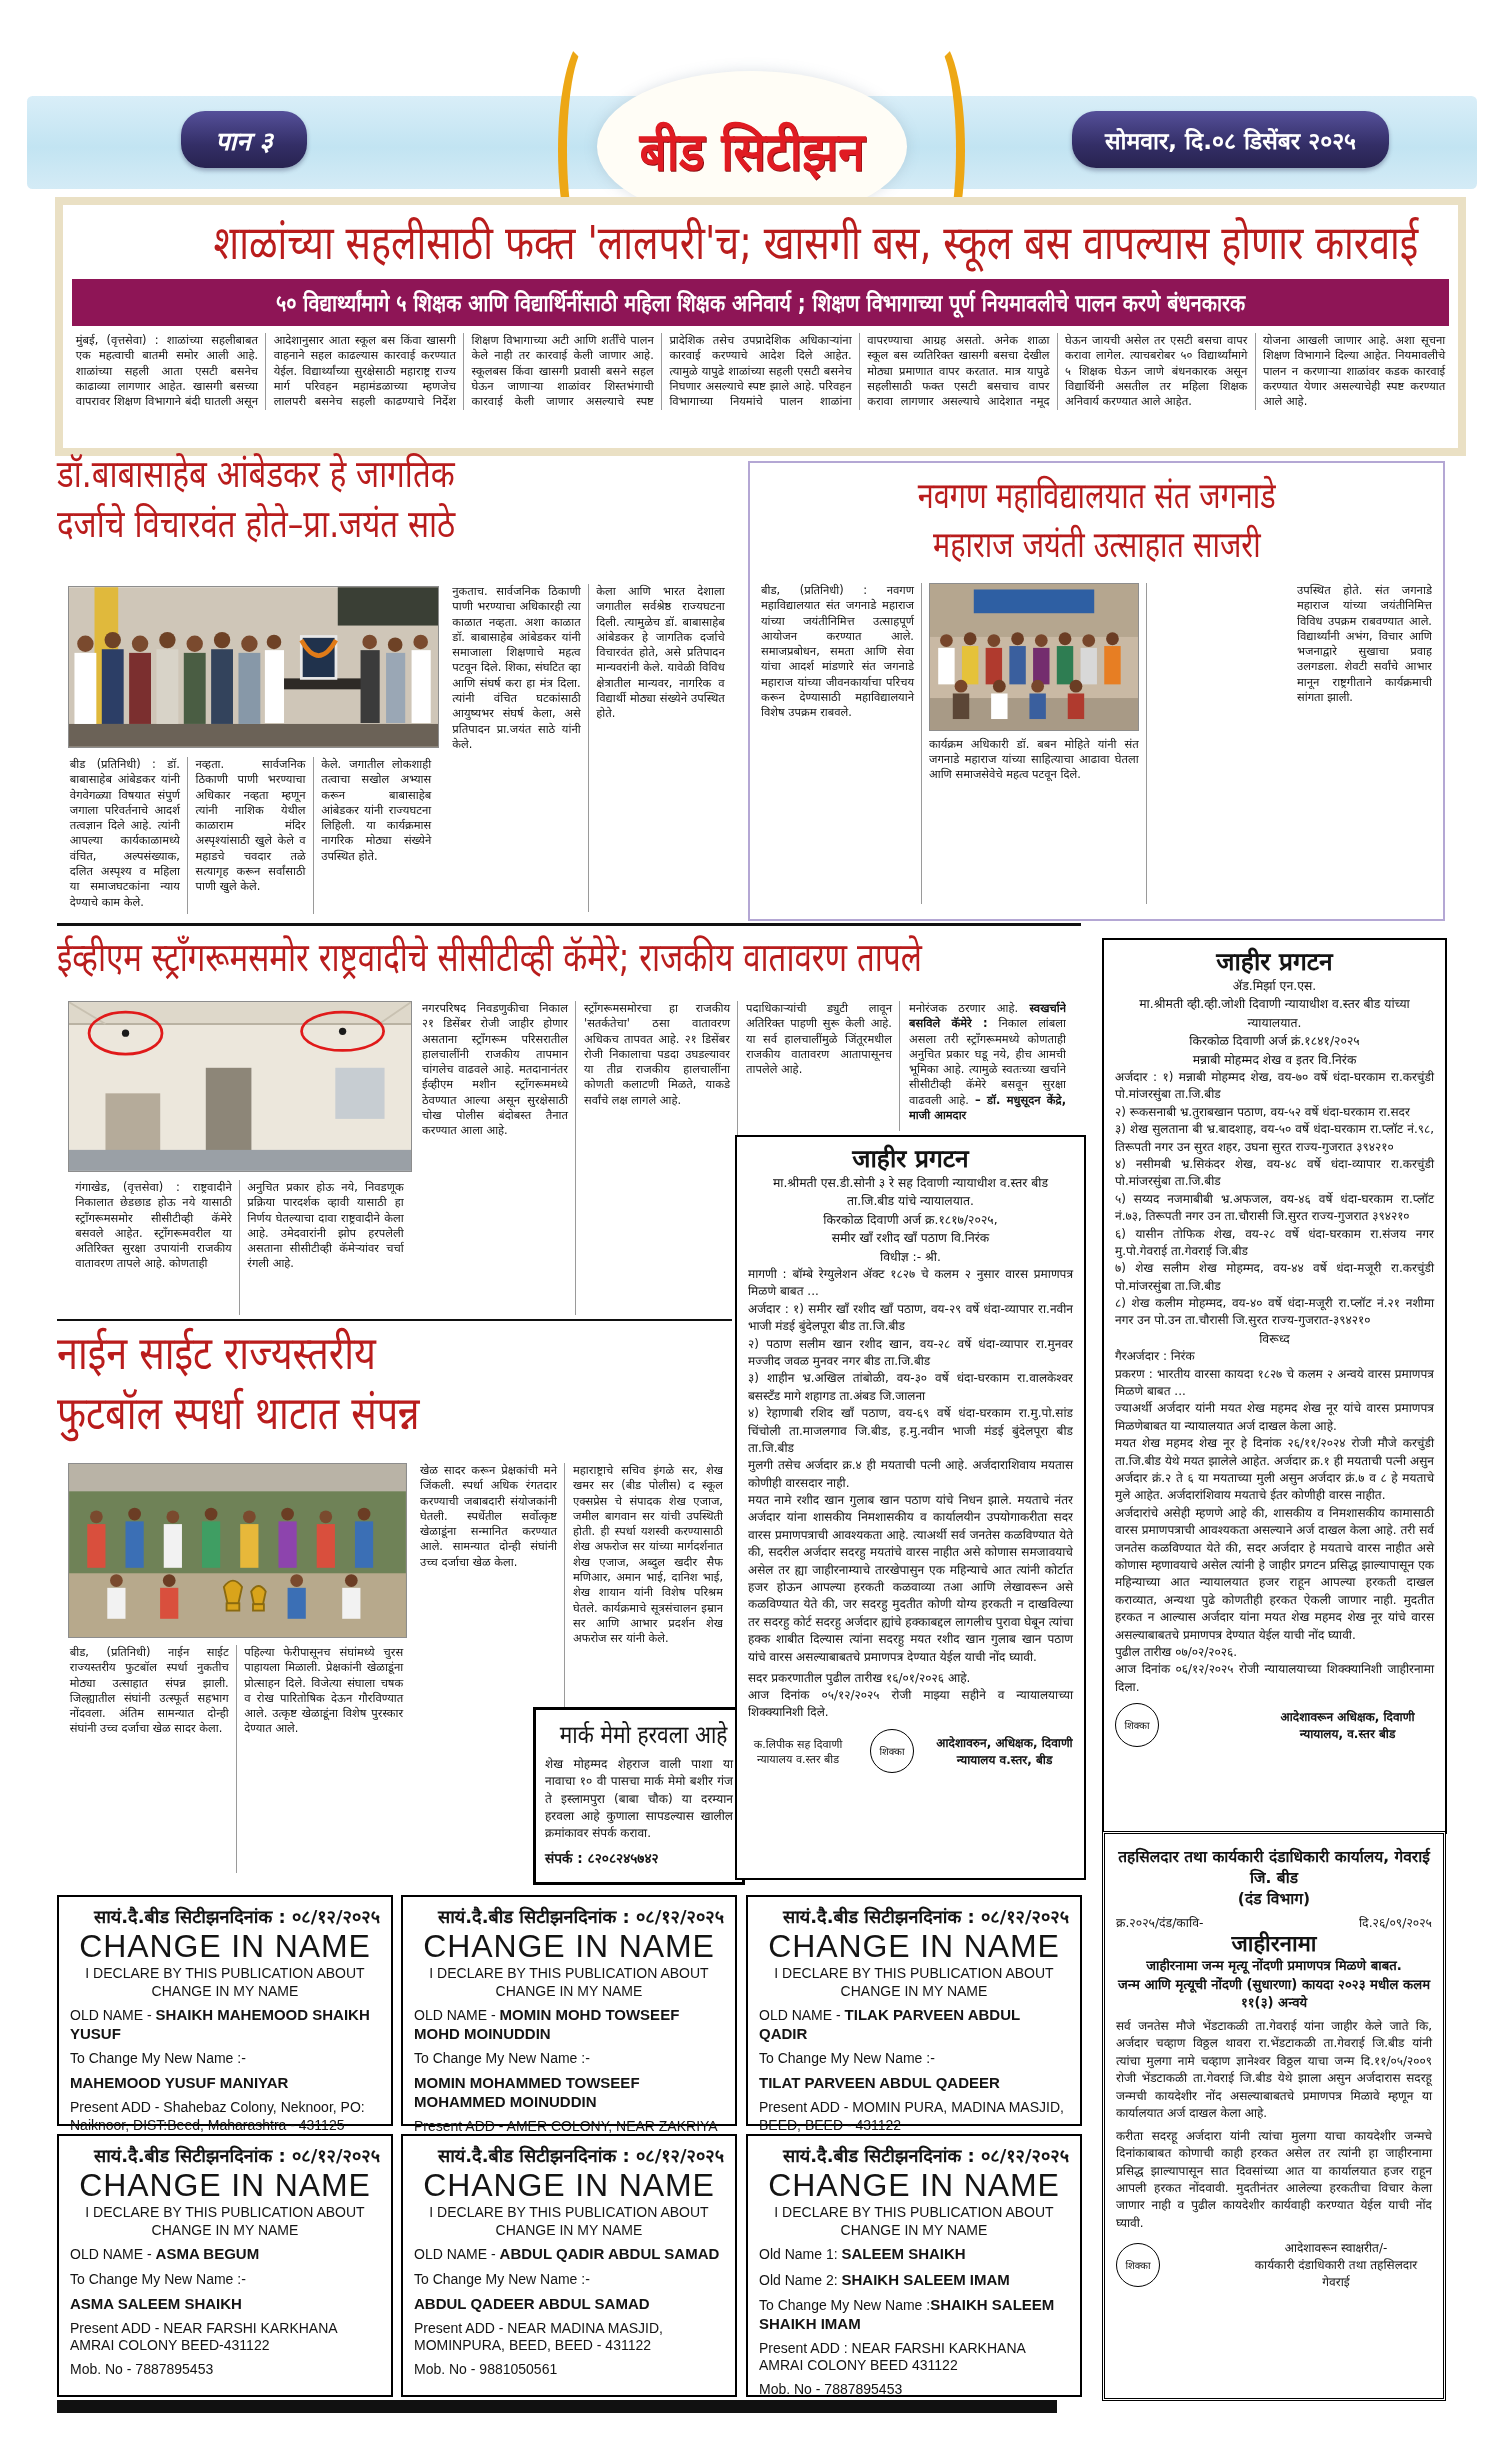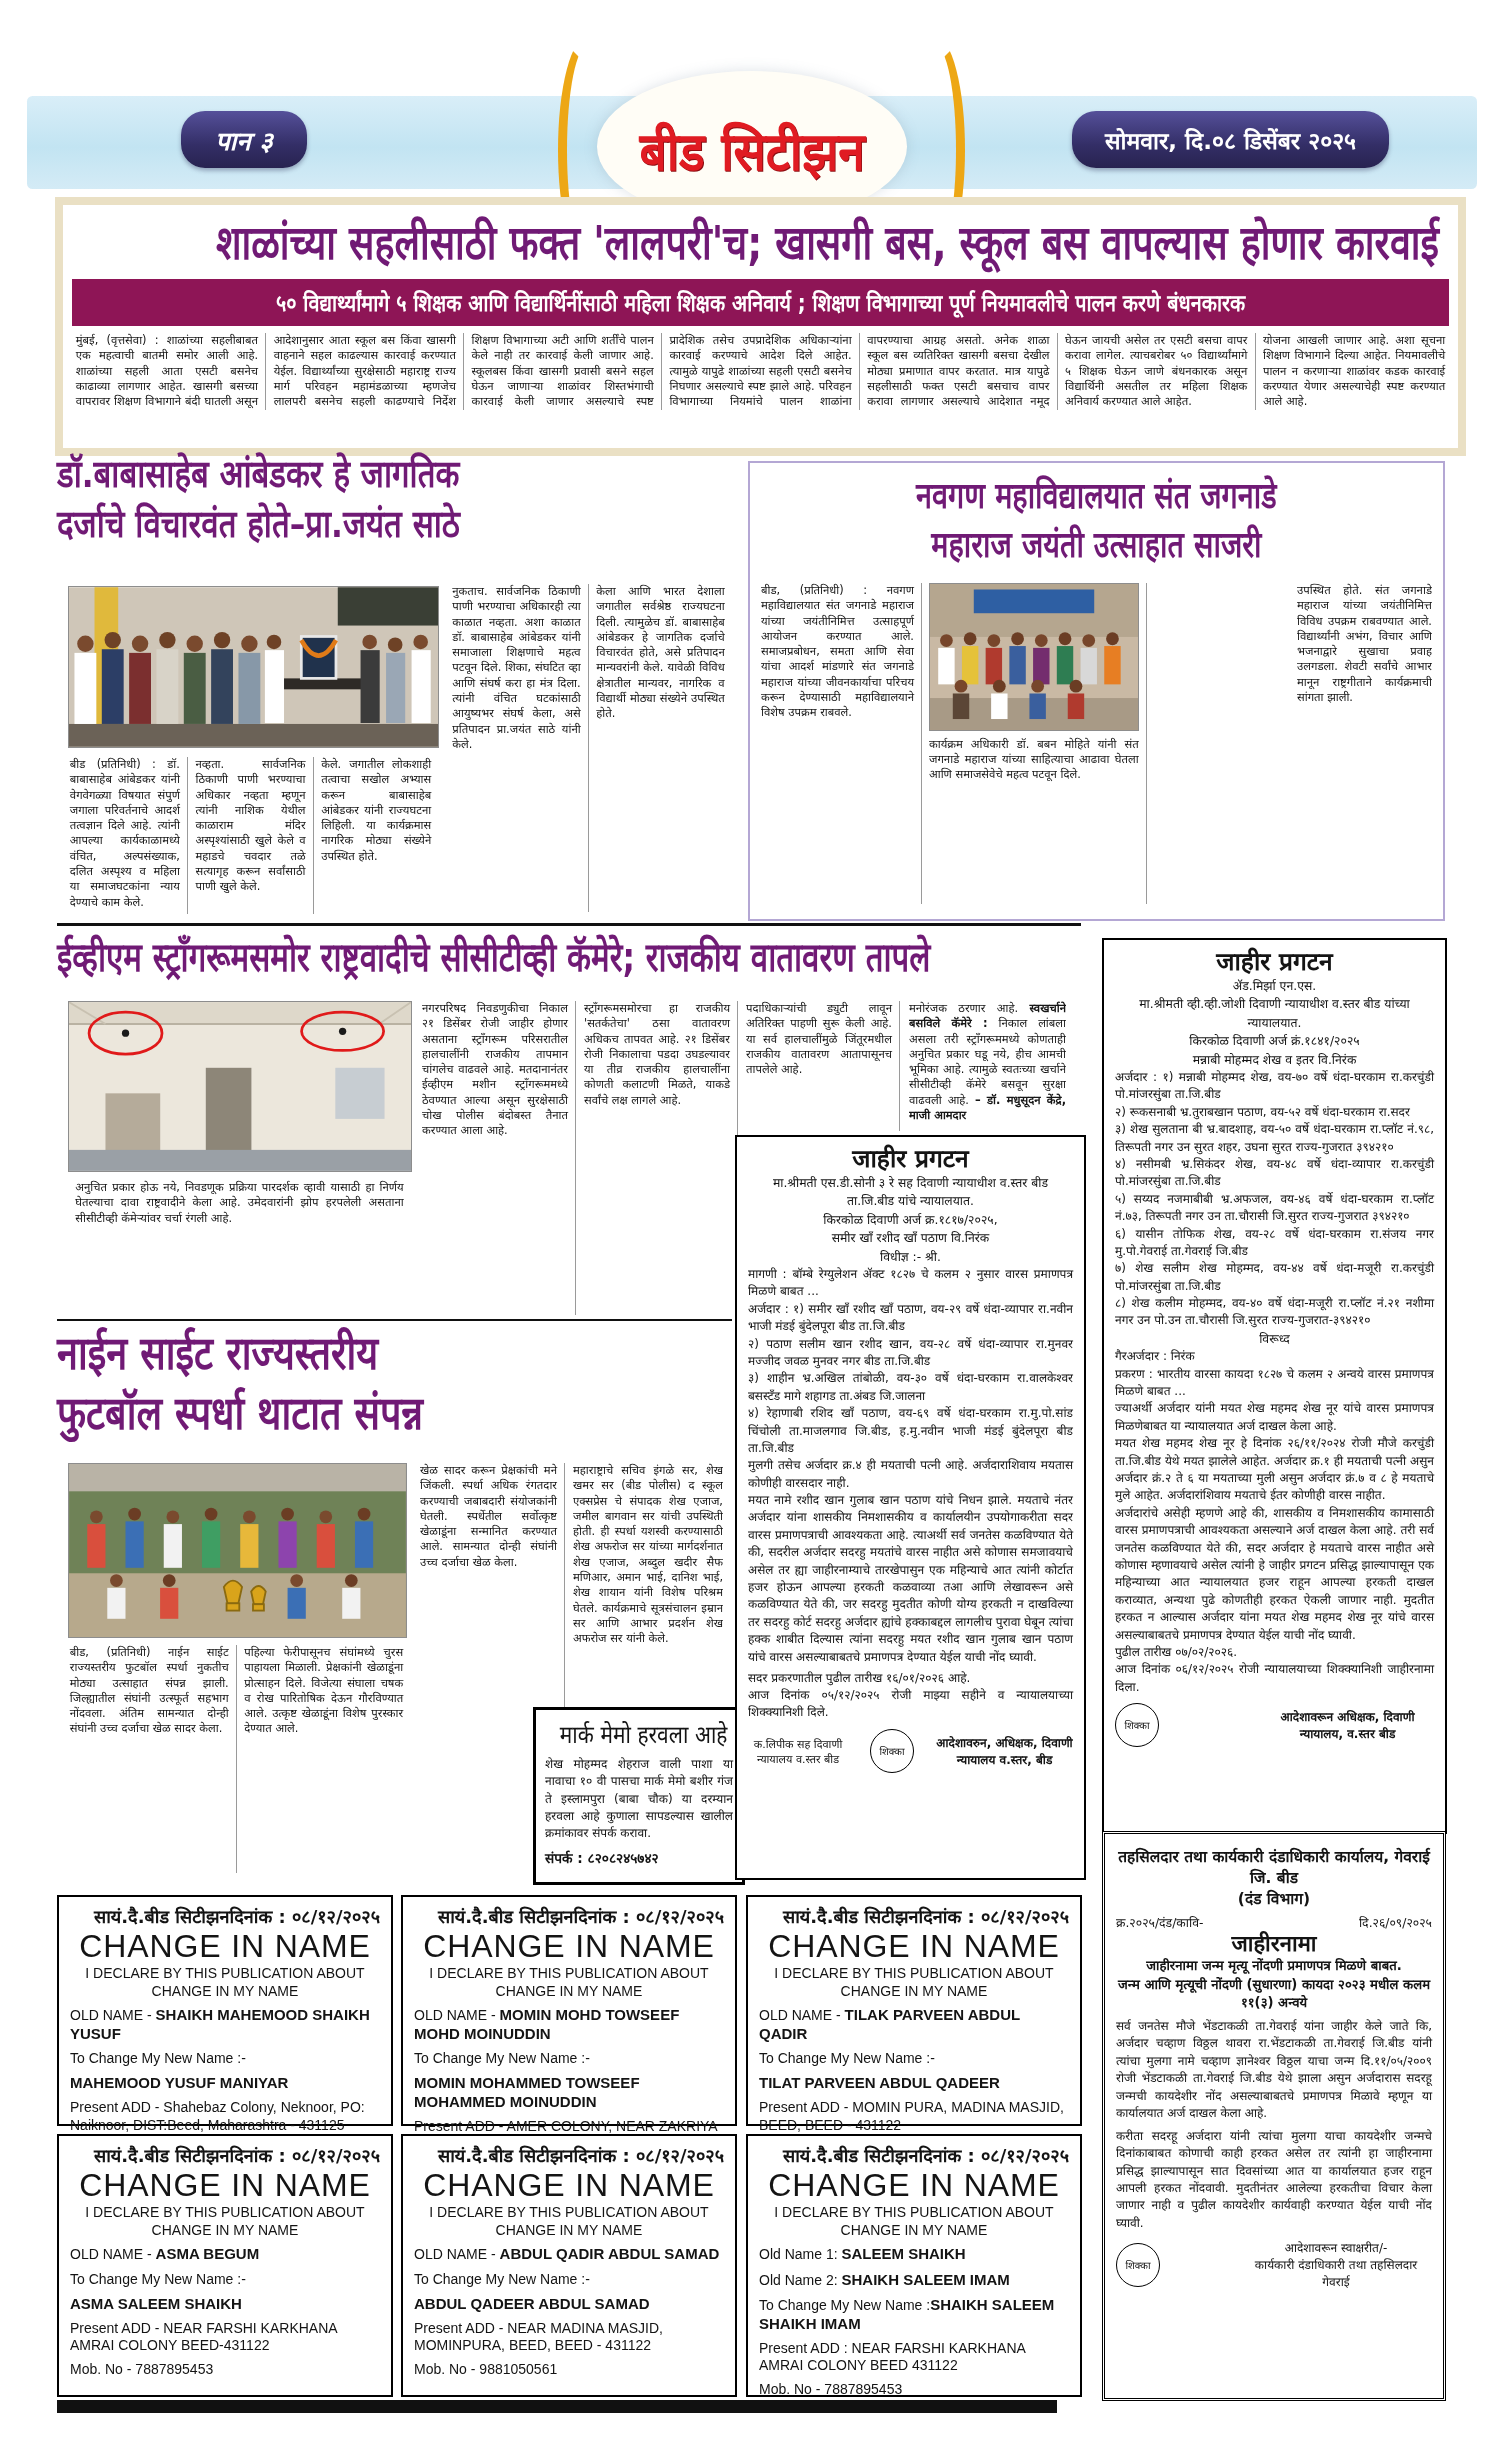--- a/index.html
+++ b/index.html
@@ -15,21 +15,21 @@
   .masthead-text{color:#e01b22;font-weight:bold;font-size:53px;white-space:nowrap;
         text-shadow:0.9px 0.9px 0 #8c0e12;}
   .arc{width:42px;height:210px;border:9px solid transparent;border-radius:50%;}
   .arc.left{border-left-color:#eda715;}
   .arc.right{border-right-color:#eda715;}
   
   .bodytext{font-size:11.4px;line-height:1.34;text-align:justify;color:#161616;}
   .cols{display:flex;}
   .cols.ruled>div{flex:1;padding:0 7.3px;border-right:0.9px solid #9a9a9a;}
   .cols.ruled>div:last-child{border-right:none;}
-  .headline{font-weight:bold;color:#701a75;}
+  .headline{font-weight:normal;color:#b91c1c;}
   .squeeze{display:inline-block;transform:scaleX(.82);transform-origin:0 50%;white-space:nowrap;}
   .squeeze-c{display:inline-block;transform:scaleX(.8);transform-origin:50% 50%;white-space:nowrap;}
   .rule{background:#111;}
   
   .leadbox{border:8.2px solid #eae0c4;background:#fff;}
   .maroonband{background:#8e1556;color:#fff;display:flex;align-items:center;justify-content:center;}
   
   .navganbox{border:2.7px solid #b4a7d4;background:#fff;}
   .noticebox{border:2.7px solid #000;background:#fff;padding:7.3px 11px;}
   .notice-title{font-weight:bold;font-size:24.6px;text-align:center;line-height:1.2;}
@@ -194,20 +194,21 @@
       <rect x="150" y="72" width="50" height="92" fill="#8d8678"></rect>
       <rect x="292" y="72" width="54" height="56" fill="#c7cdd2"></rect>
       <rect x="40" y="100" width="60" height="64" fill="#b5ab9a"></rect>
       <rect x="0" y="162" width="375" height="23" fill="#9aa0a6"></rect>
       <circle cx="62" cy="34" r="4" fill="#1a1a1a"></circle>
       <circle cx="300" cy="32" r="4" fill="#1a1a1a"></circle>
       <ellipse cx="62" cy="34" rx="40" ry="23" fill="none" stroke="#e01a1a" stroke-width="3"></ellipse>
       <ellipse cx="300" cy="32" rx="45" ry="21" fill="none" stroke="#e01a1a" stroke-width="3"></ellipse>
     </svg>
     <div class="abs cols ruled bodytext" style="left:11px;top:248px;width:343px;height:135px;overflow:hidden;">
+      <div>गंगाखेड, (वृत्तसेवा) : राष्ट्रवादीने निकालात छेडछाड होऊ नये यासाठी स्ट्राँगरूमसमोर सीसीटीव्ही कॅमेरे बसवले आहेत. स्ट्राँगरूमवरील या अतिरिक्त सुरक्षा उपायांनी राजकीय वातावरण तापले आहे. कोणताही</div>
       <div>अनुचित प्रकार होऊ नये, निवडणूक प्रक्रिया पारदर्शक व्हावी यासाठी हा निर्णय घेतल्याचा दावा राष्ट्रवादीने केला आहे. उमेदवारांनी झोप हरपलेली असताना सीसीटीव्ही कॅमेऱ्यांवर चर्चा रंगली आहे.</div>
     </div>
     <div class="abs bodytext" style="left:365px;top:69px;width:146px;height:314px;overflow:hidden;border-right:0.9px solid #9a9a9a;padding-right:7.3px;">नगरपरिषद निवडणुकीचा निकाल २१ डिसेंबर रोजी जाहीर होणार असताना स्ट्राँगरूम परिसरातील हालचालींनी राजकीय तापमान चांगलेच वाढवले आहे. मतदानानंतर ईव्हीएम मशीन स्ट्राँगरूममध्ये ठेवण्यात आल्या असून सुरक्षेसाठी चोख पोलीस बंदोबस्त तैनात करण्यात आला आहे.</div>
     <div class="abs bodytext" style="left:527px;top:69px;width:146px;height:314px;overflow:hidden;border-right:0.9px solid #9a9a9a;padding-right:7.3px;">स्ट्राँगरूमसमोरचा हा राजकीय 'सतर्कतेचा' ठसा वातावरण अधिकच तापवत आहे. २१ डिसेंबर रोजी निकालाचा पडदा उघडल्यावर या तीव्र राजकीय हालचालींना कोणती कलाटणी मिळते, याकडे सर्वांचे लक्ष लागले आहे.</div>
     <div class="abs bodytext" style="left:689px;top:69px;width:146px;height:130px;overflow:hidden;border-right:0.9px solid #9a9a9a;padding-right:7.3px;">पदाधिकाऱ्यांची ड्युटी लावून अतिरिक्त पाहणी सुरू केली आहे. या सर्व हालचालींमुळे जिंतूरमधील राजकीय वातावरण आतापासूनच तापलेले आहे.</div>
     <div class="abs bodytext" style="left:852px;top:69px;width:157px;height:130px;overflow:hidden;">
       <span>मनोरंजक ठरणार आहे.</span>
       <span style="font-weight:bold;">स्वखर्चाने बसविले कॅमेरे :</span>
       <span>निकाल लांबला असला तरी स्ट्राँगरूममध्ये कोणताही अनुचित प्रकार घडू नये, हीच आमची भूमिका आहे. त्यामुळे स्वतःच्या खर्चाने सीसीटीव्ही कॅमेरे बसवून सुरक्षा वाढवली आहे.</span>
       <span style="font-weight:bold;">– डॉ. मधुसूदन केंद्रे, माजी आमदार</span>

